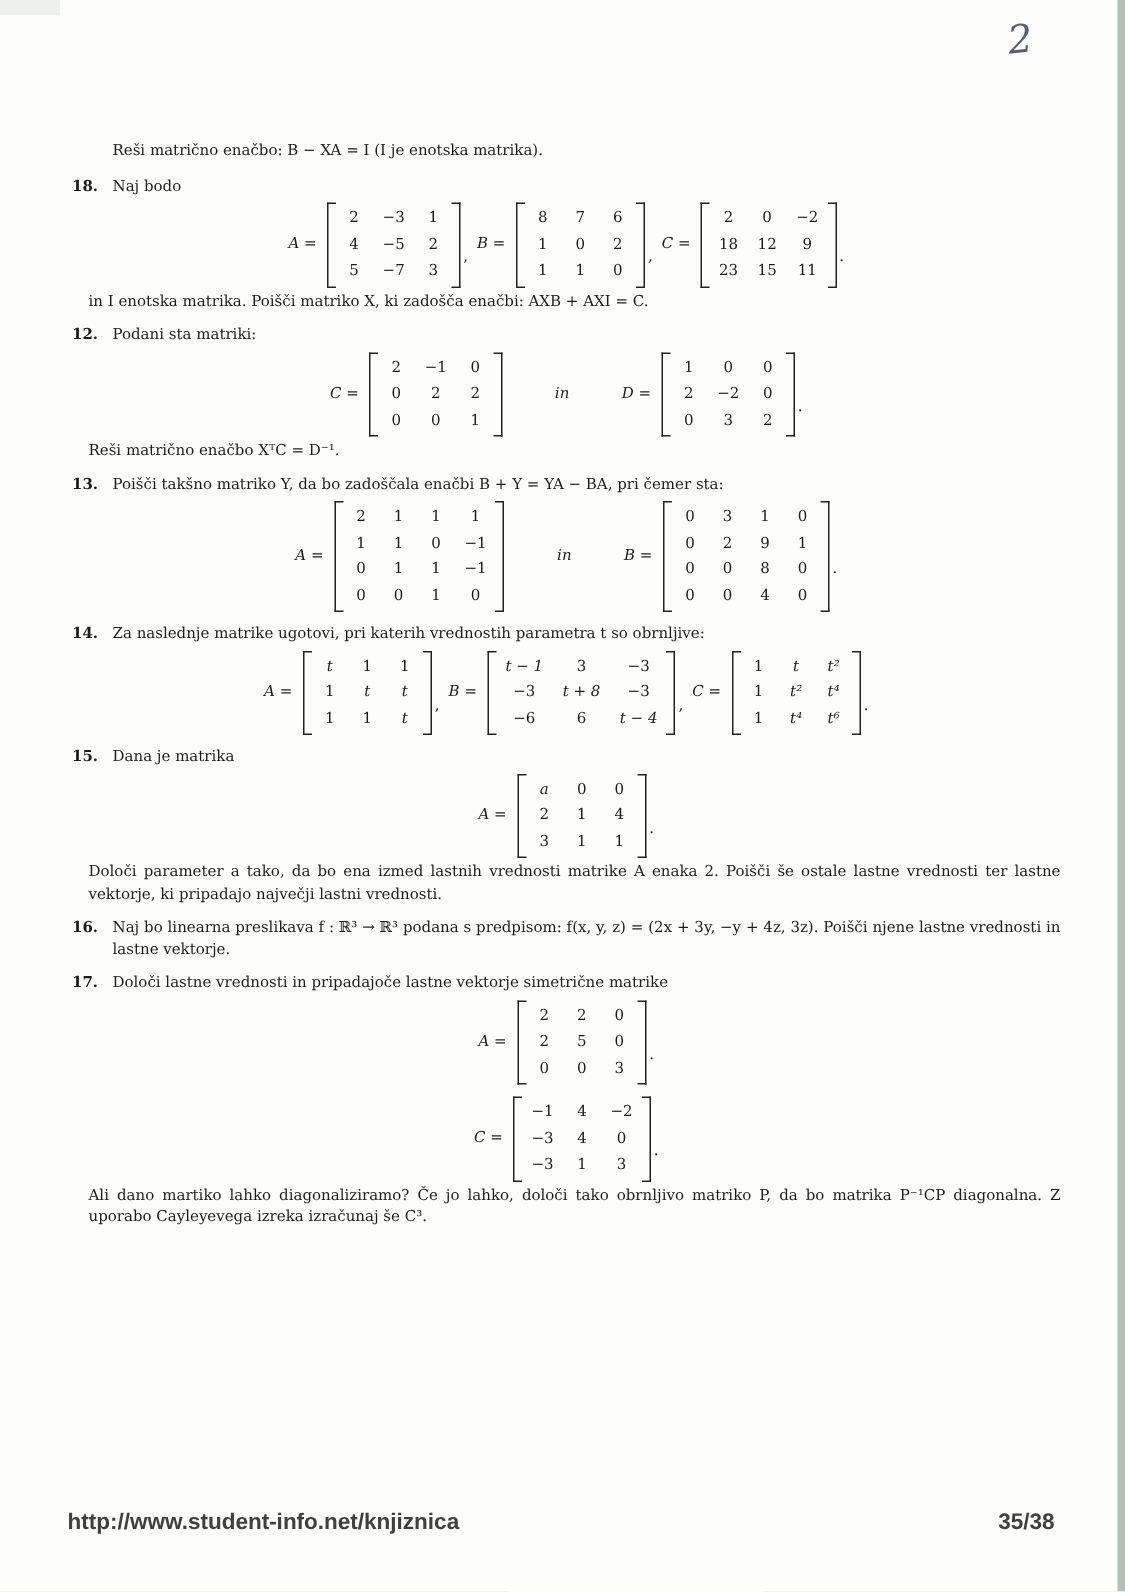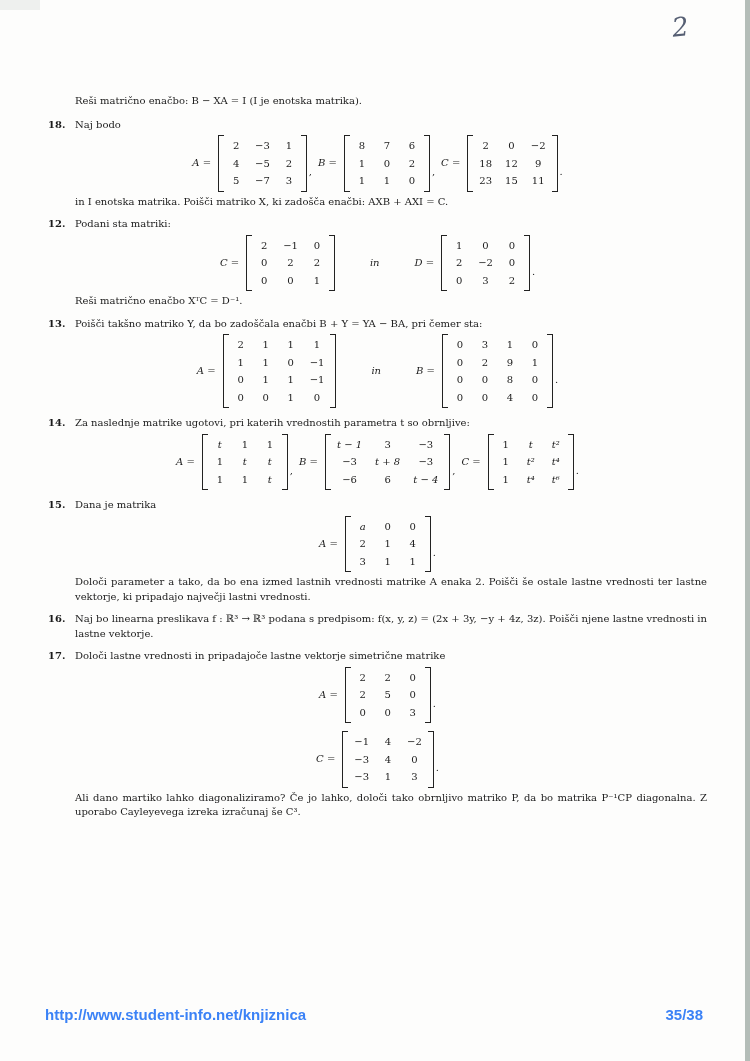--- a/index.html
+++ b/index.html
@@ -26,26 +26,26 @@
   .m-label{margin-right:7px;white-space:nowrap;}
   .m-label i{font-style:italic;}
   .m-brackets{display:inline-flex;align-items:stretch;}
   .b-left{width:5px;border:1.4px solid #222;border-right:none;margin-right:1px;}
   .b-right{width:5px;border:1.4px solid #222;border-left:none;margin-left:1px;}
   .m-grid{display:grid;column-gap:13px;row-gap:0;padding:2px 5px;text-align:center;line-height:17.5px;align-content:center;}
   .m-cell{min-width:12px;white-space:nowrap;}
   .m-cell.var{font-style:italic;}
   .m-sep{margin:0 32px;font-style:italic;}
   .m-after{align-self:center;position:relative;top:9px;margin-left:2px;}
-  .p-outro{margin-left:27px;text-align:justify;}
+  .p-outro{margin-left:11px;text-align:justify;}
   .footer{
     position:absolute;left:45px;right:47px;top:1006px;
     display:flex;justify-content:space-between;align-items:baseline;
     font-family:"Liberation Sans","DejaVu Sans",sans-serif;font-weight:bold;
-    font-size:15px;color:#3b82f6;
+    font-size:15px;color:#404040;
   }
 </style>
 </head>
 <body>
 
 <div class="page">
   <div class="scan-edge-topleft"></div>
   <div class="scan-edge-right"></div>
 
   <div class="hand-number">2</div>

